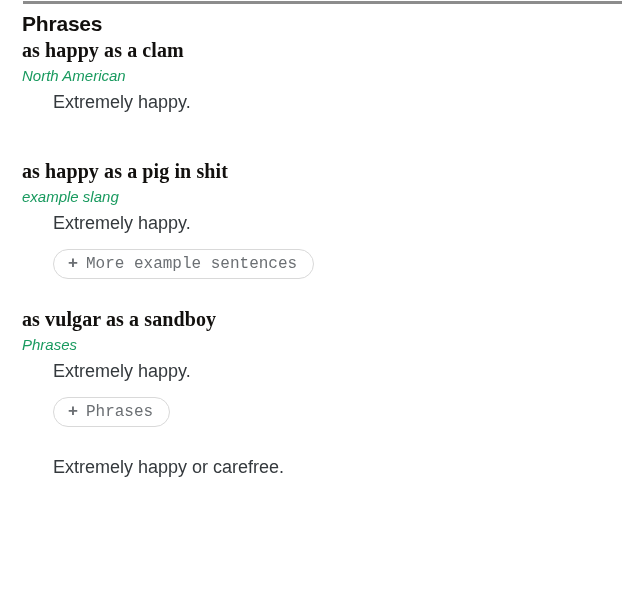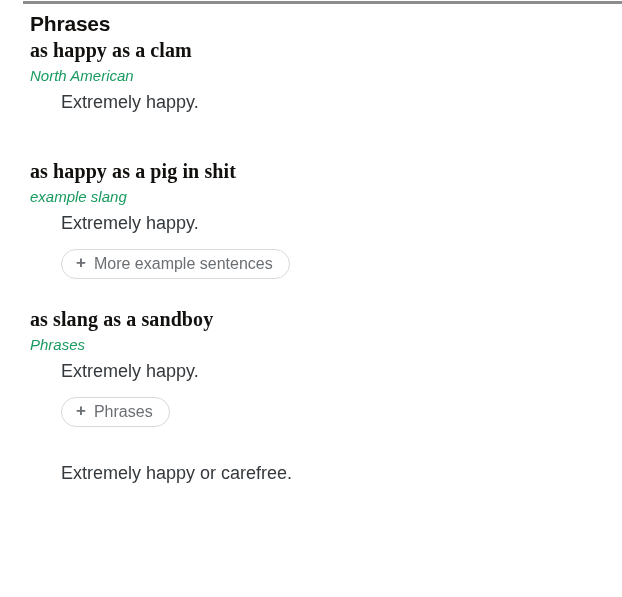--- a/index.html
+++ b/index.html
@@ -27,21 +27,21 @@
     position: absolute;
     left: 23px;
     right: 0;
     top: 1px;
     height: 3px;
     background: #8c8c8c;
   }
 
   .content {
     position: absolute;
-    left: 8px;
+    left: 0;
     top: 0;
     right: 0;
     padding: 11px 0 0 22px;
     box-sizing: border-box;
   }
 
   .section-title {
     font-family: "Liberation Sans", sans-serif;
     font-weight: bold;
     font-size: 21px;
@@ -103,36 +103,36 @@
     font-family: "Liberation Sans", sans-serif;
     font-size: 17px;
     font-weight: 600;
     color: #6b6f73;
     line-height: 1;
     position: relative;
     top: -1px;
   }
 
   .pill-label {
-    font-family: Liberation Sans, sans-serif;
+    font-family: Liberation Mono, monospace;
     font-size: 16px;
     color: #6b6f73;
     line-height: 1;
   }
 
   .gap-after-block   { height: 44px; }
   .gap-after-block-2 { height: 28px; }
   .gap-after-block-3 { height: 28px; }
 
   .closing-text {
     font-family: "Liberation Sans", sans-serif;
     font-size: 18px;
     line-height: 25px;
     color: #34393d;
-    margin: 6px 0 0 31px;
+    margin: 0 0 0 31px;
   }
 </style>
 </head>
 <body>
 
 <div class="page">
 
   <div class="top-rule"></div>
 
   <div class="content">
@@ -155,21 +155,21 @@
         <button class="pill">
           <span class="pill-plus">+</span>
           <span class="pill-label">More example sentences</span>
         </button>
       </div>
     </div>
 
     <div class="gap-after-block-2"></div>
 
     <div class="phrase-block">
-      <div class="phrase-head">as slang as a sandboy</div>
+      <div class="phrase-head">as vulgar as a sandboy</div>
       <div class="phrase-region">Phrases</div>
       <div class="phrase-def">Extremely happy.</div>
       <div class="pill-row">
         <button class="pill">
           <span class="pill-plus">+</span>
           <span class="pill-label">Phrases</span>
         </button>
       </div>
     </div>
 

